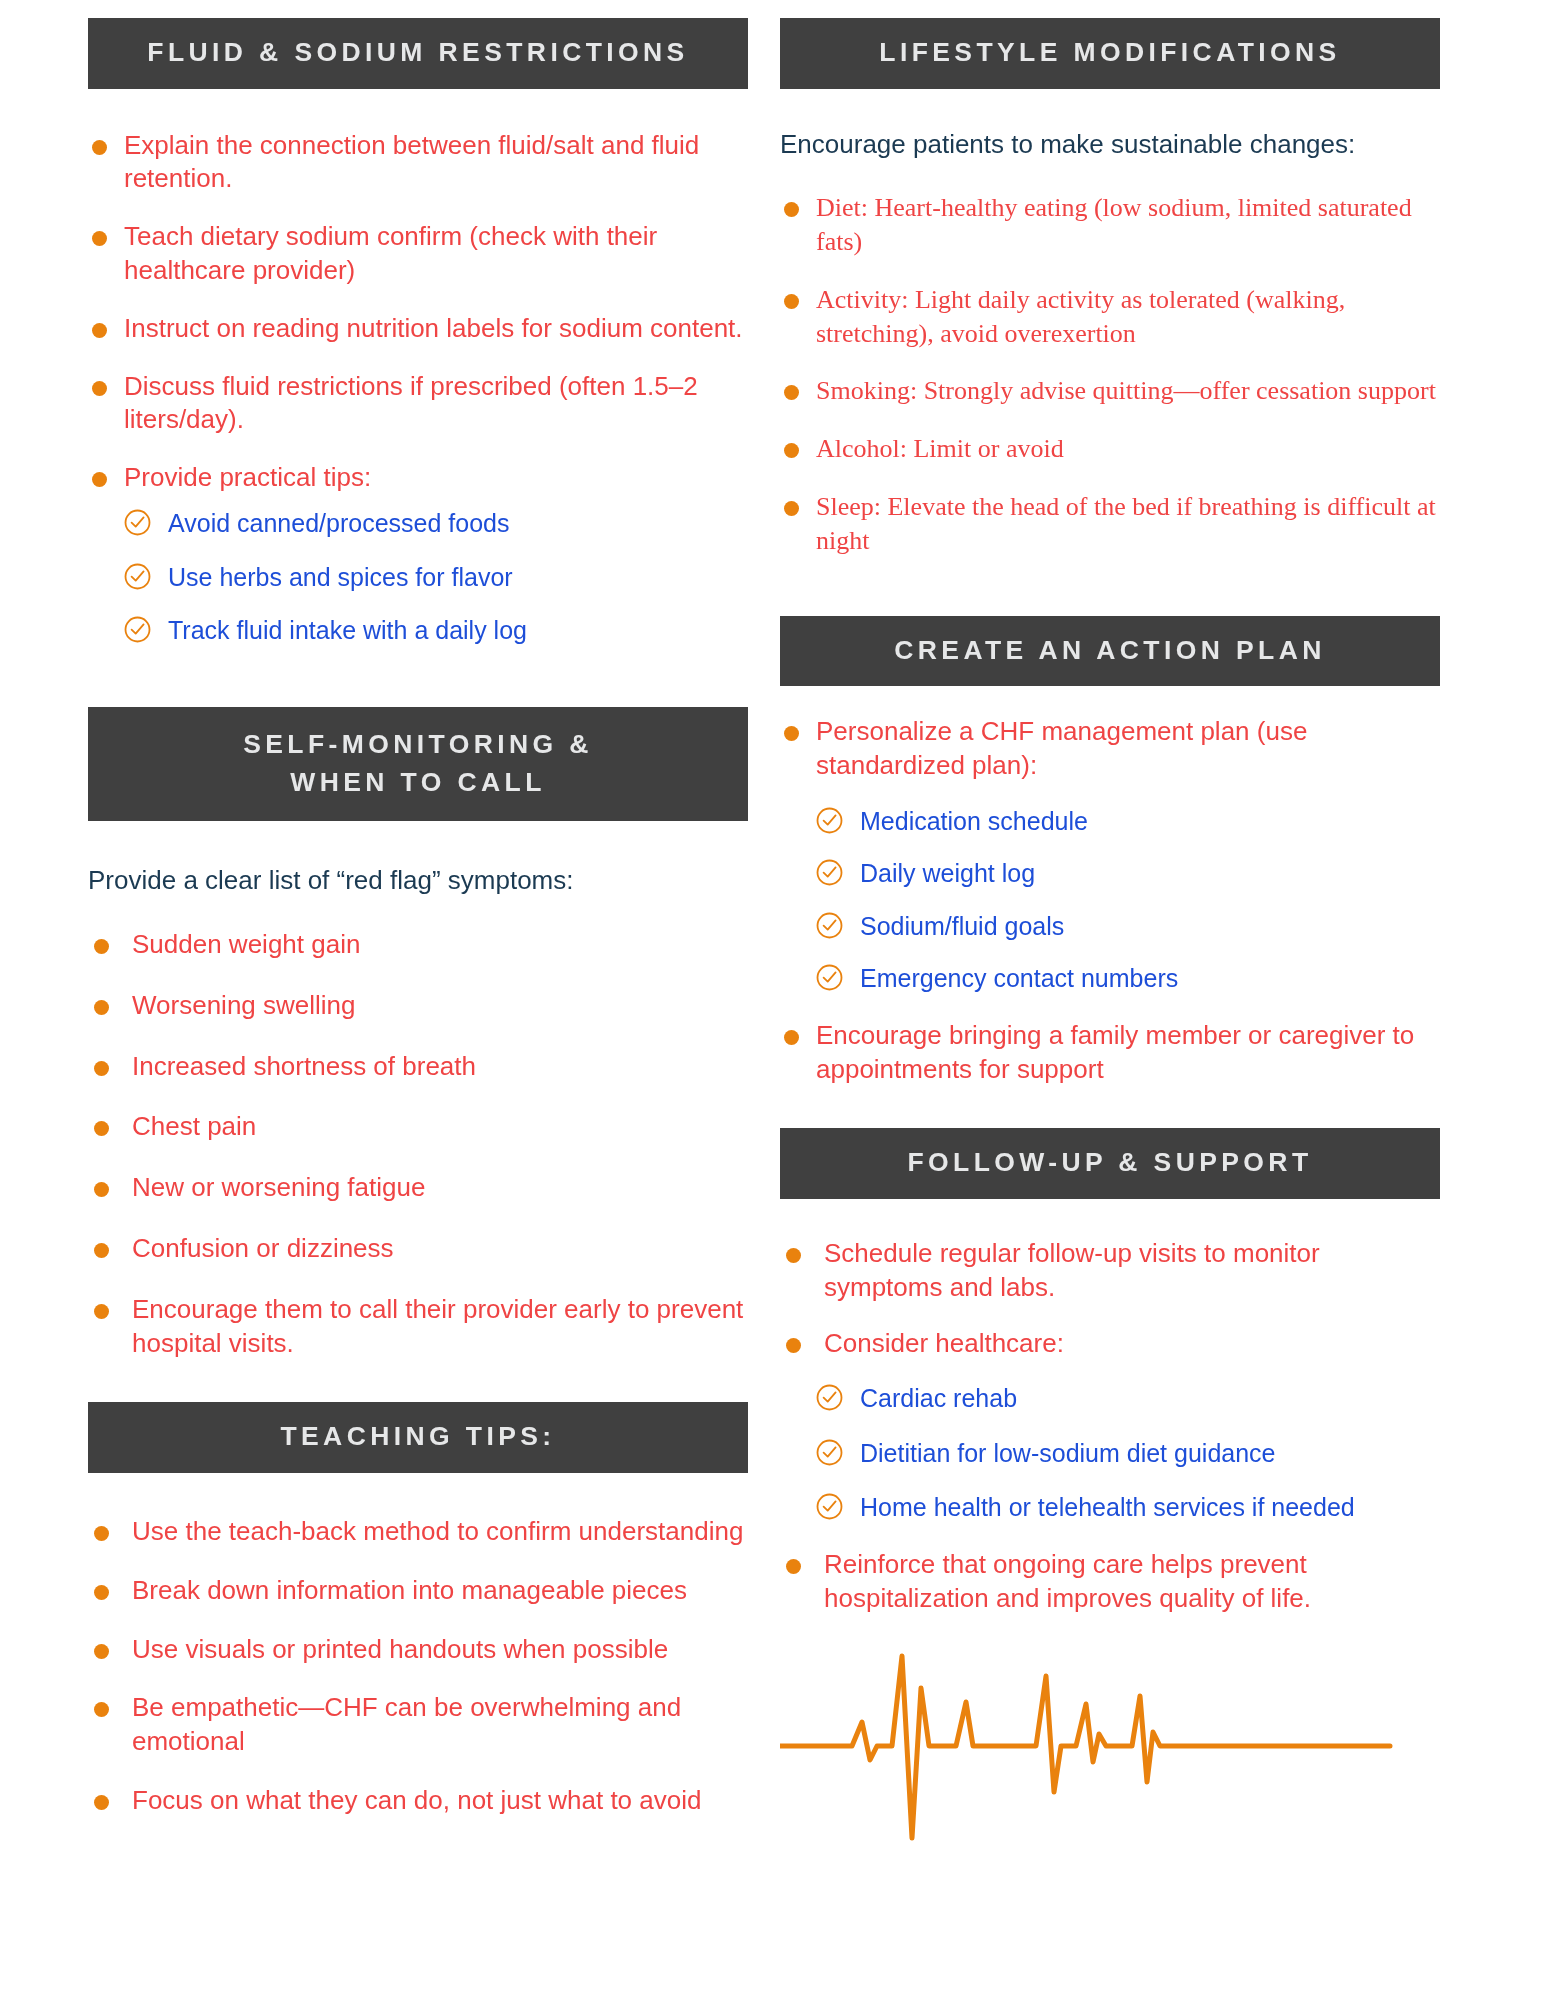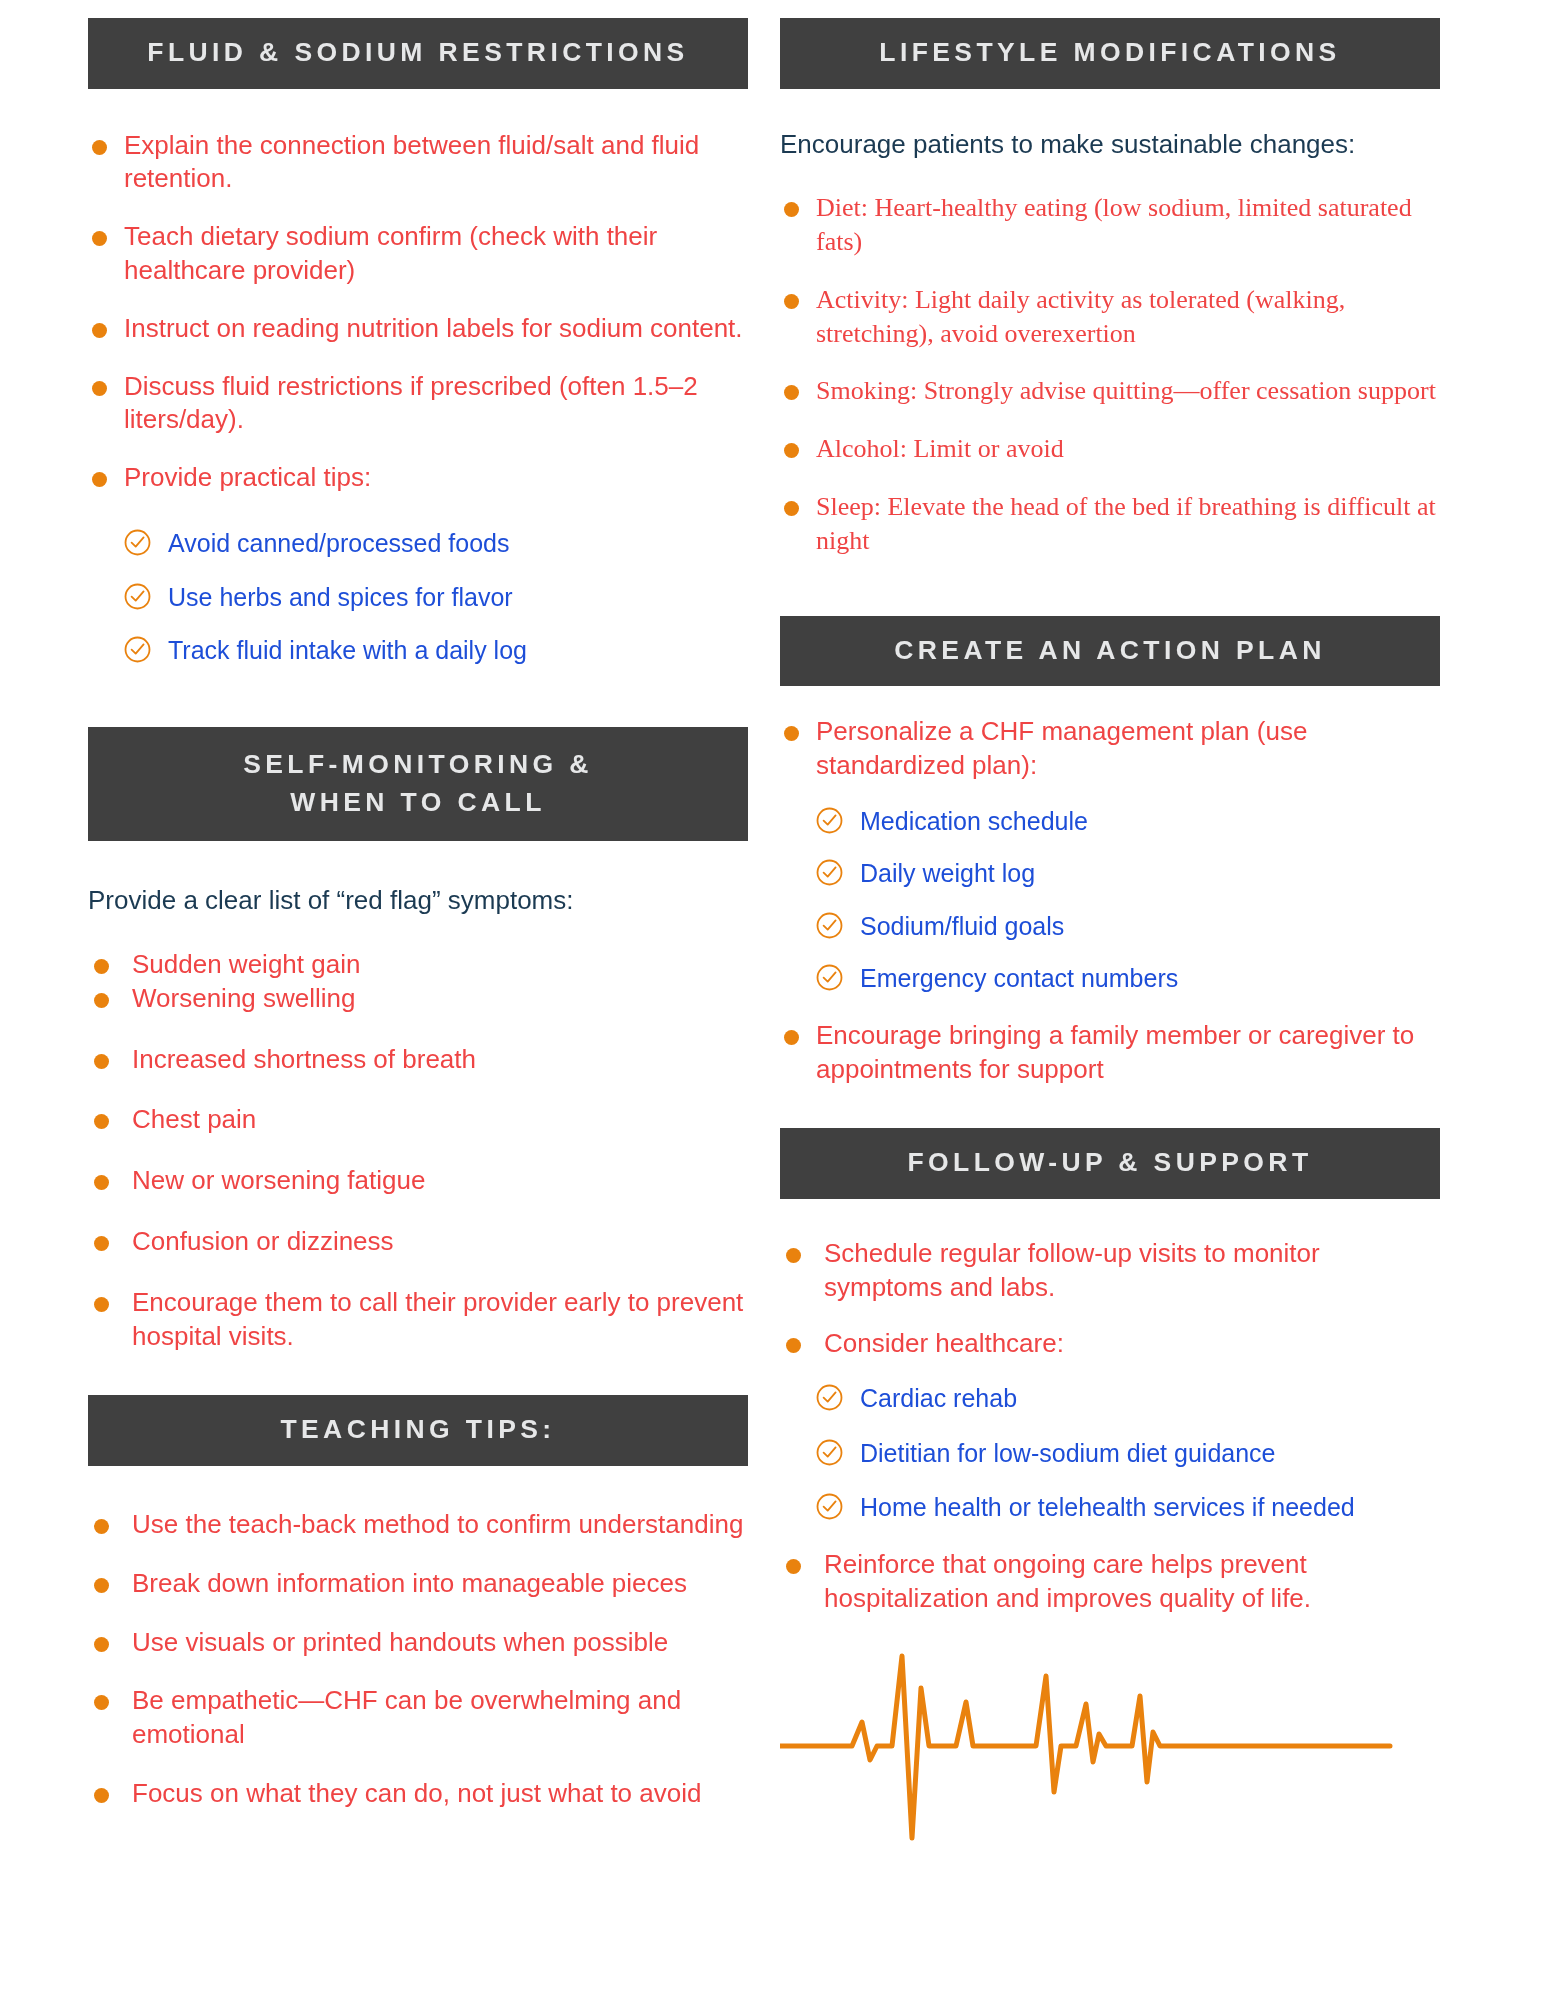--- a/index.html
+++ b/index.html
@@ -133,21 +133,21 @@
         <span>Teach dietary sodium confirm (check with their healthcare provider)</span>
       </li>
       <li style="margin-bottom:24px;">
         <span class="dot"></span>
         <span>Instruct on reading nutrition labels for sodium content.</span>
       </li>
       <li style="margin-bottom:24px;">
         <span class="dot"></span>
         <span>Discuss fluid restrictions if prescribed (often 1.5–2 liters/day).</span>
       </li>
-      <li style="margin-bottom:20px;">
+      <li style="margin-bottom:0;">
         <span class="dot"></span>
         <span>Provide practical tips:</span>
       </li>
     </ul>
 
     <ul class="checks" style="margin-left:36px; margin-top:12px;">
       <li style="margin-bottom:21px;">
         <span class="check">
           <svg class="chk-svg" width="27" height="27" viewBox="0 0 27 27">
               <circle cx="13.5" cy="13.5" r="12" fill="none" stroke="#e9820e" stroke-width="1.8"></circle>
@@ -177,21 +177,21 @@
     </ul>
 
     <div class="band two-line" style="margin-top:60px;">
       <span class="band-line">SELF-MONITORING &amp;</span>
       <span class="band-line">WHEN TO CALL</span>
     </div>
 
     <p class="intro" style="margin-top:42px;">Provide a clear list of “red flag” symptoms:</p>
 
     <ul class="list gap-wide" style="margin-top:30px;">
-      <li style="">
+      <li style="margin-bottom:27px;">
         <span class="dot"></span>
         <span>Sudden weight gain</span>
       </li>
       <li style="margin-bottom:27px;">
         <span class="dot"></span>
         <span>Worsening swelling</span>
       </li>
       <li style="margin-bottom:27px;">
         <span class="dot"></span>
         <span>Increased shortness of breath</span>

